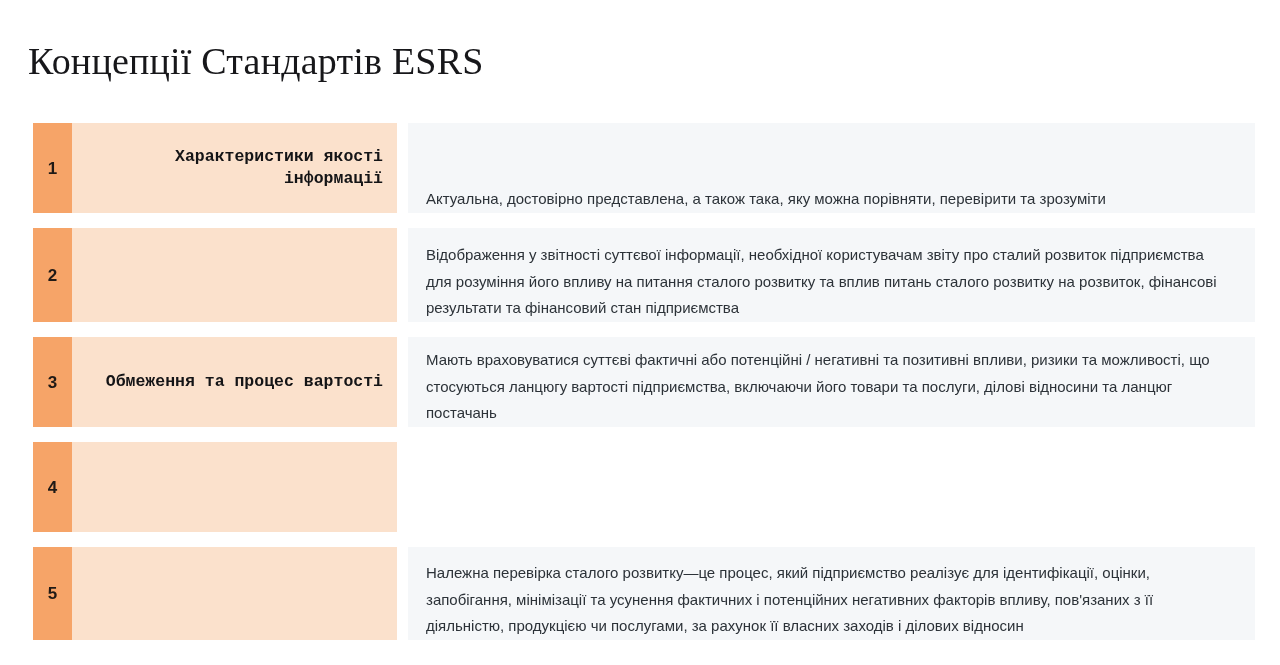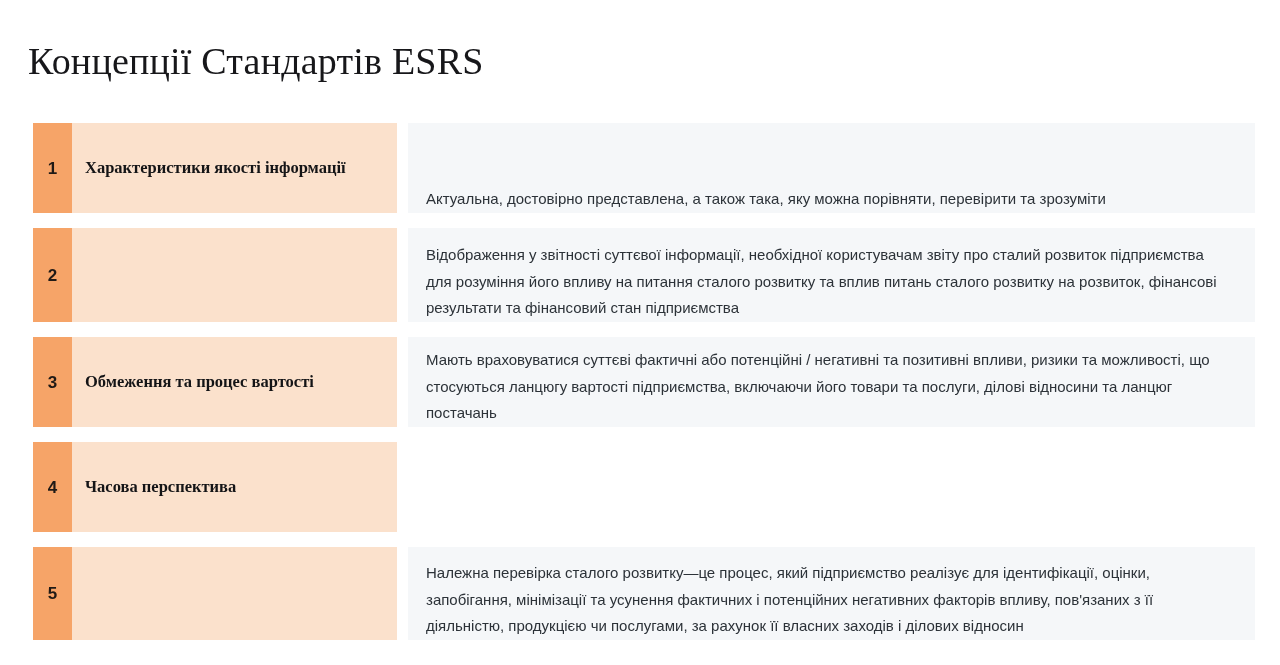--- a/index.html
+++ b/index.html
@@ -75,25 +75,26 @@
     font-family: "Liberation Sans", sans-serif;
     font-size: 17px;
     font-weight: 700;
     color: #201a16;
     line-height: 1;
   }
 
   .concept-label {
     flex: 1 1 auto;
     padding: 0 14px 0 13px;
-    font-family: Liberation Serif, serif;
+    font-family: Liberation Mono, monospace;
     font-size: 16.5px;
     font-weight: 700;
     color: #141416;
     line-height: 1.36;
+    text-align: right;
   }
 
   
   .desc-panel {
     flex: 0 0 auto;
     margin-left: 11px;
     width: 847px;
     background: #F5F7F9;
     display: flex;
     align-items: flex-end;
@@ -158,21 +159,20 @@
       <div class="desc-panel">
         <div class="desc-text">Мають враховуватися суттєві фактичні або потенційні / негативні та позитивні впливи, ризики та можливості, що стосуються ланцюгу вартості підприємства, включаючи його товари та послуги, ділові відносини та ланцюг постачань</div>
       </div>
     </div>
 
     <div class="row row-4">
       <div class="concept-card">
         <div class="num-strip">
           <span class="num">4</span>
         </div>
-        <div class="concept-label">Часова перспектива</div>
       </div>
     </div>
 
     <div class="row row-5">
       <div class="concept-card">
         <div class="num-strip">
           <span class="num">5</span>
         </div>
       </div>
       <div class="desc-panel">

